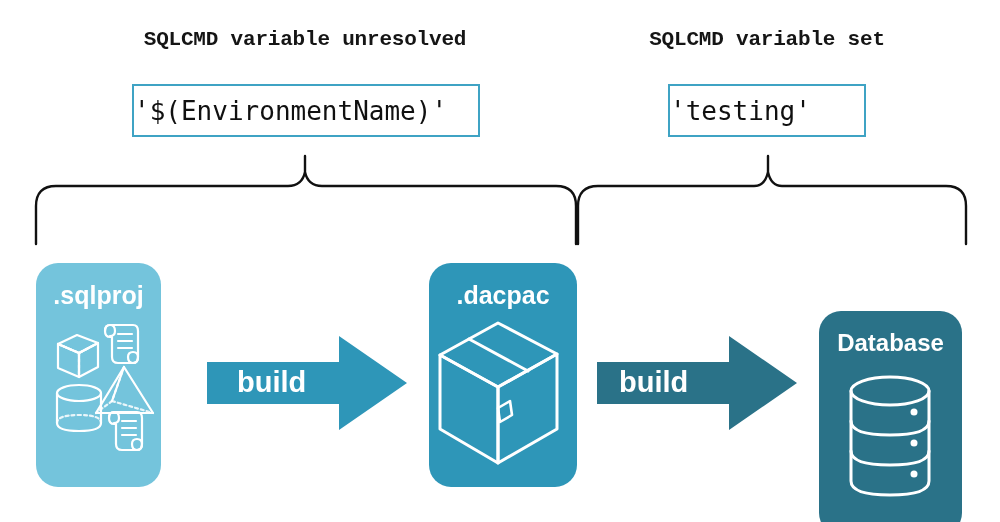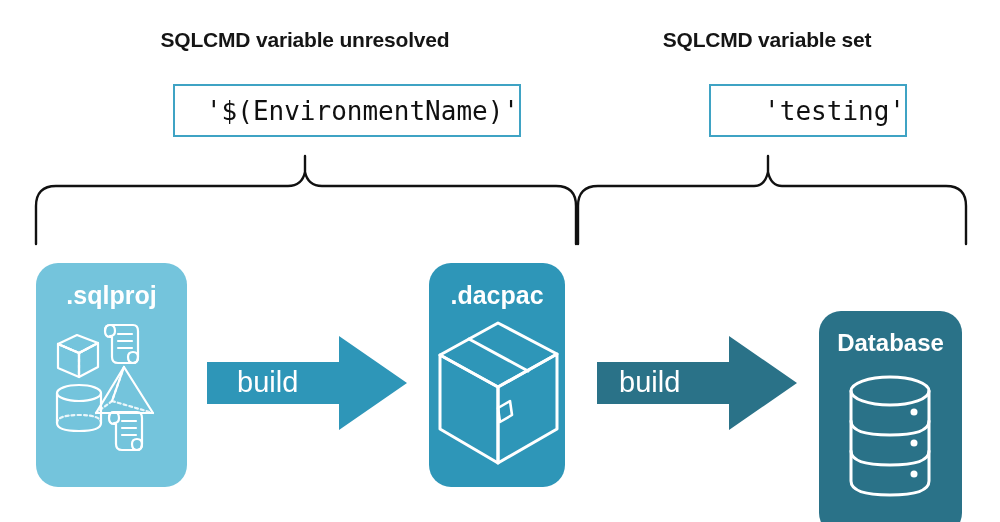--- a/index.html
+++ b/index.html
@@ -14,38 +14,37 @@
     position: relative;
     width: 1000px;
     height: 522px;
     background: #ffffff;
     overflow: hidden;
   }
   .abs { position: absolute; }
 
   
   .group-title {
-    font-family: Liberation Sans, sans-serif;
+    font-family: Liberation Mono, monospace;
     font-weight: bold;
     font-size: 21px;
     color: #151515;
     text-align: center;
     white-space: nowrap;
     letter-spacing: -0.2px;
   }
 
   
   .code-box {
     border: 2px solid #3FA3C4;
     background: #ffffff;
     box-sizing: border-box;
     display: flex;
     align-items: center;
-    justify-content: flex-end;
-    margin-left: 41px;
+    justify-content: flex-start;
   }
   .code-text {
     font-family: "DejaVu Sans Mono", monospace;
     font-size: 26px;
     color: #101010;
     white-space: nowrap;
     letter-spacing: 0px;
   }
 
   
@@ -73,21 +72,21 @@
   .card-art {
     position: absolute;
     left: 0; right: 0;
   }
 
   
   .arrow-wrap { position: absolute; }
   .arrow-label {
     position: absolute;
     font-family: "Liberation Sans", sans-serif;
-    font-weight: normal;
+    font-weight: bold;
     font-size: 29px;
     color: #ffffff;
     white-space: nowrap;
   }
 </style>
 </head>
 <body>
 
 <div id="canvas">
 
@@ -108,21 +107,21 @@
   </div>
 
   <div class="abs group-title" style="left:617px; top:28px; width:300px;">SQLCMD variable set</div>
 
   <div class="abs" style="left:572px; top:150px;">
     <svg class="brace-svg" width="400" height="100" viewBox="0 0 400 100" fill="none" xmlns="http://www.w3.org/2000/svg">
       <path d="M6 94 L6 56 Q6 36 26 36 L182 36 Q193 36 196 22 L196 6 L196 22 Q199 36 210 36 L374 36 Q394 36 394 56 L394 94" stroke="#111111" stroke-width="2.4" fill="none" stroke-linecap="round" stroke-linejoin="round"></path>
     </svg>
   </div>
 
-  <div class="abs card card-sqlproj" style="left:36px; top:263px; width:151px; height:224px; background:#74C4DC;">
+  <div class="abs card card-sqlproj" style="left:36px; top:263px; width:125px; height:224px; background:#74C4DC;">
     <div class="card-label">.sqlproj</div>
 
     <div class="card-art" style="top:52px;">
       <svg width="139" height="150" viewBox="0 0 139 150" fill="none" xmlns="http://www.w3.org/2000/svg" stroke="#ffffff" stroke-width="2.2" stroke-linecap="round" stroke-linejoin="round">
 
         <g>
           <path d="M22 29 L41 20 L62 28 L43 38 Z" fill="none"></path>
           <path d="M22 29 L22 53 L43 62 L43 38 Z" fill="none"></path>
           <path d="M43 38 L43 62 L62 52 L62 28 Z" fill="none"></path>
           <path d="M22 29 L43 38 L62 28" stroke-dasharray="3 3" opacity="0.85"></path>
@@ -163,21 +162,21 @@
     </div>
   </div>
 
   <div class="arrow-wrap" style="left:207px; top:336px; width:200px; height:94px;">
     <svg width="200" height="94" viewBox="0 0 200 94" xmlns="http://www.w3.org/2000/svg">
       <path d="M0 26 L132 26 L132 0 L200 47 L132 94 L132 68 L0 68 Z" fill="#2E96B8"></path>
     </svg>
     <div class="arrow-label" style="left:30px; top:30px;">build</div>
   </div>
 
-  <div class="abs card card-dacpac" style="left:429px; top:263px; width:136px; height:224px; background:#2E96B8;">
+  <div class="abs card card-dacpac" style="left:429px; top:263px; width:148px; height:224px; background:#2E96B8;">
     <div class="card-label">.dacpac</div>
 
     <div class="card-art" style="top:52px;">
       <svg width="139" height="160" viewBox="0 0 139 160" fill="none" xmlns="http://www.w3.org/2000/svg" stroke="#ffffff" stroke-width="3" stroke-linecap="round" stroke-linejoin="round">
         <g>
           <path d="M69 8 L128 39 L69 72 L11 40 Z" fill="none"></path>
           <path d="M11 40 L11 114 L69 148 L69 72 Z" fill="none"></path>
           <path d="M69 72 L69 148 L128 114 L128 39 Z" fill="none"></path>
           <path d="M40 24 L99 56" fill="none"></path>
           <path d="M69 93 L81 86 L83 100 L71 107 Z" fill="none" stroke-width="2.6"></path>

